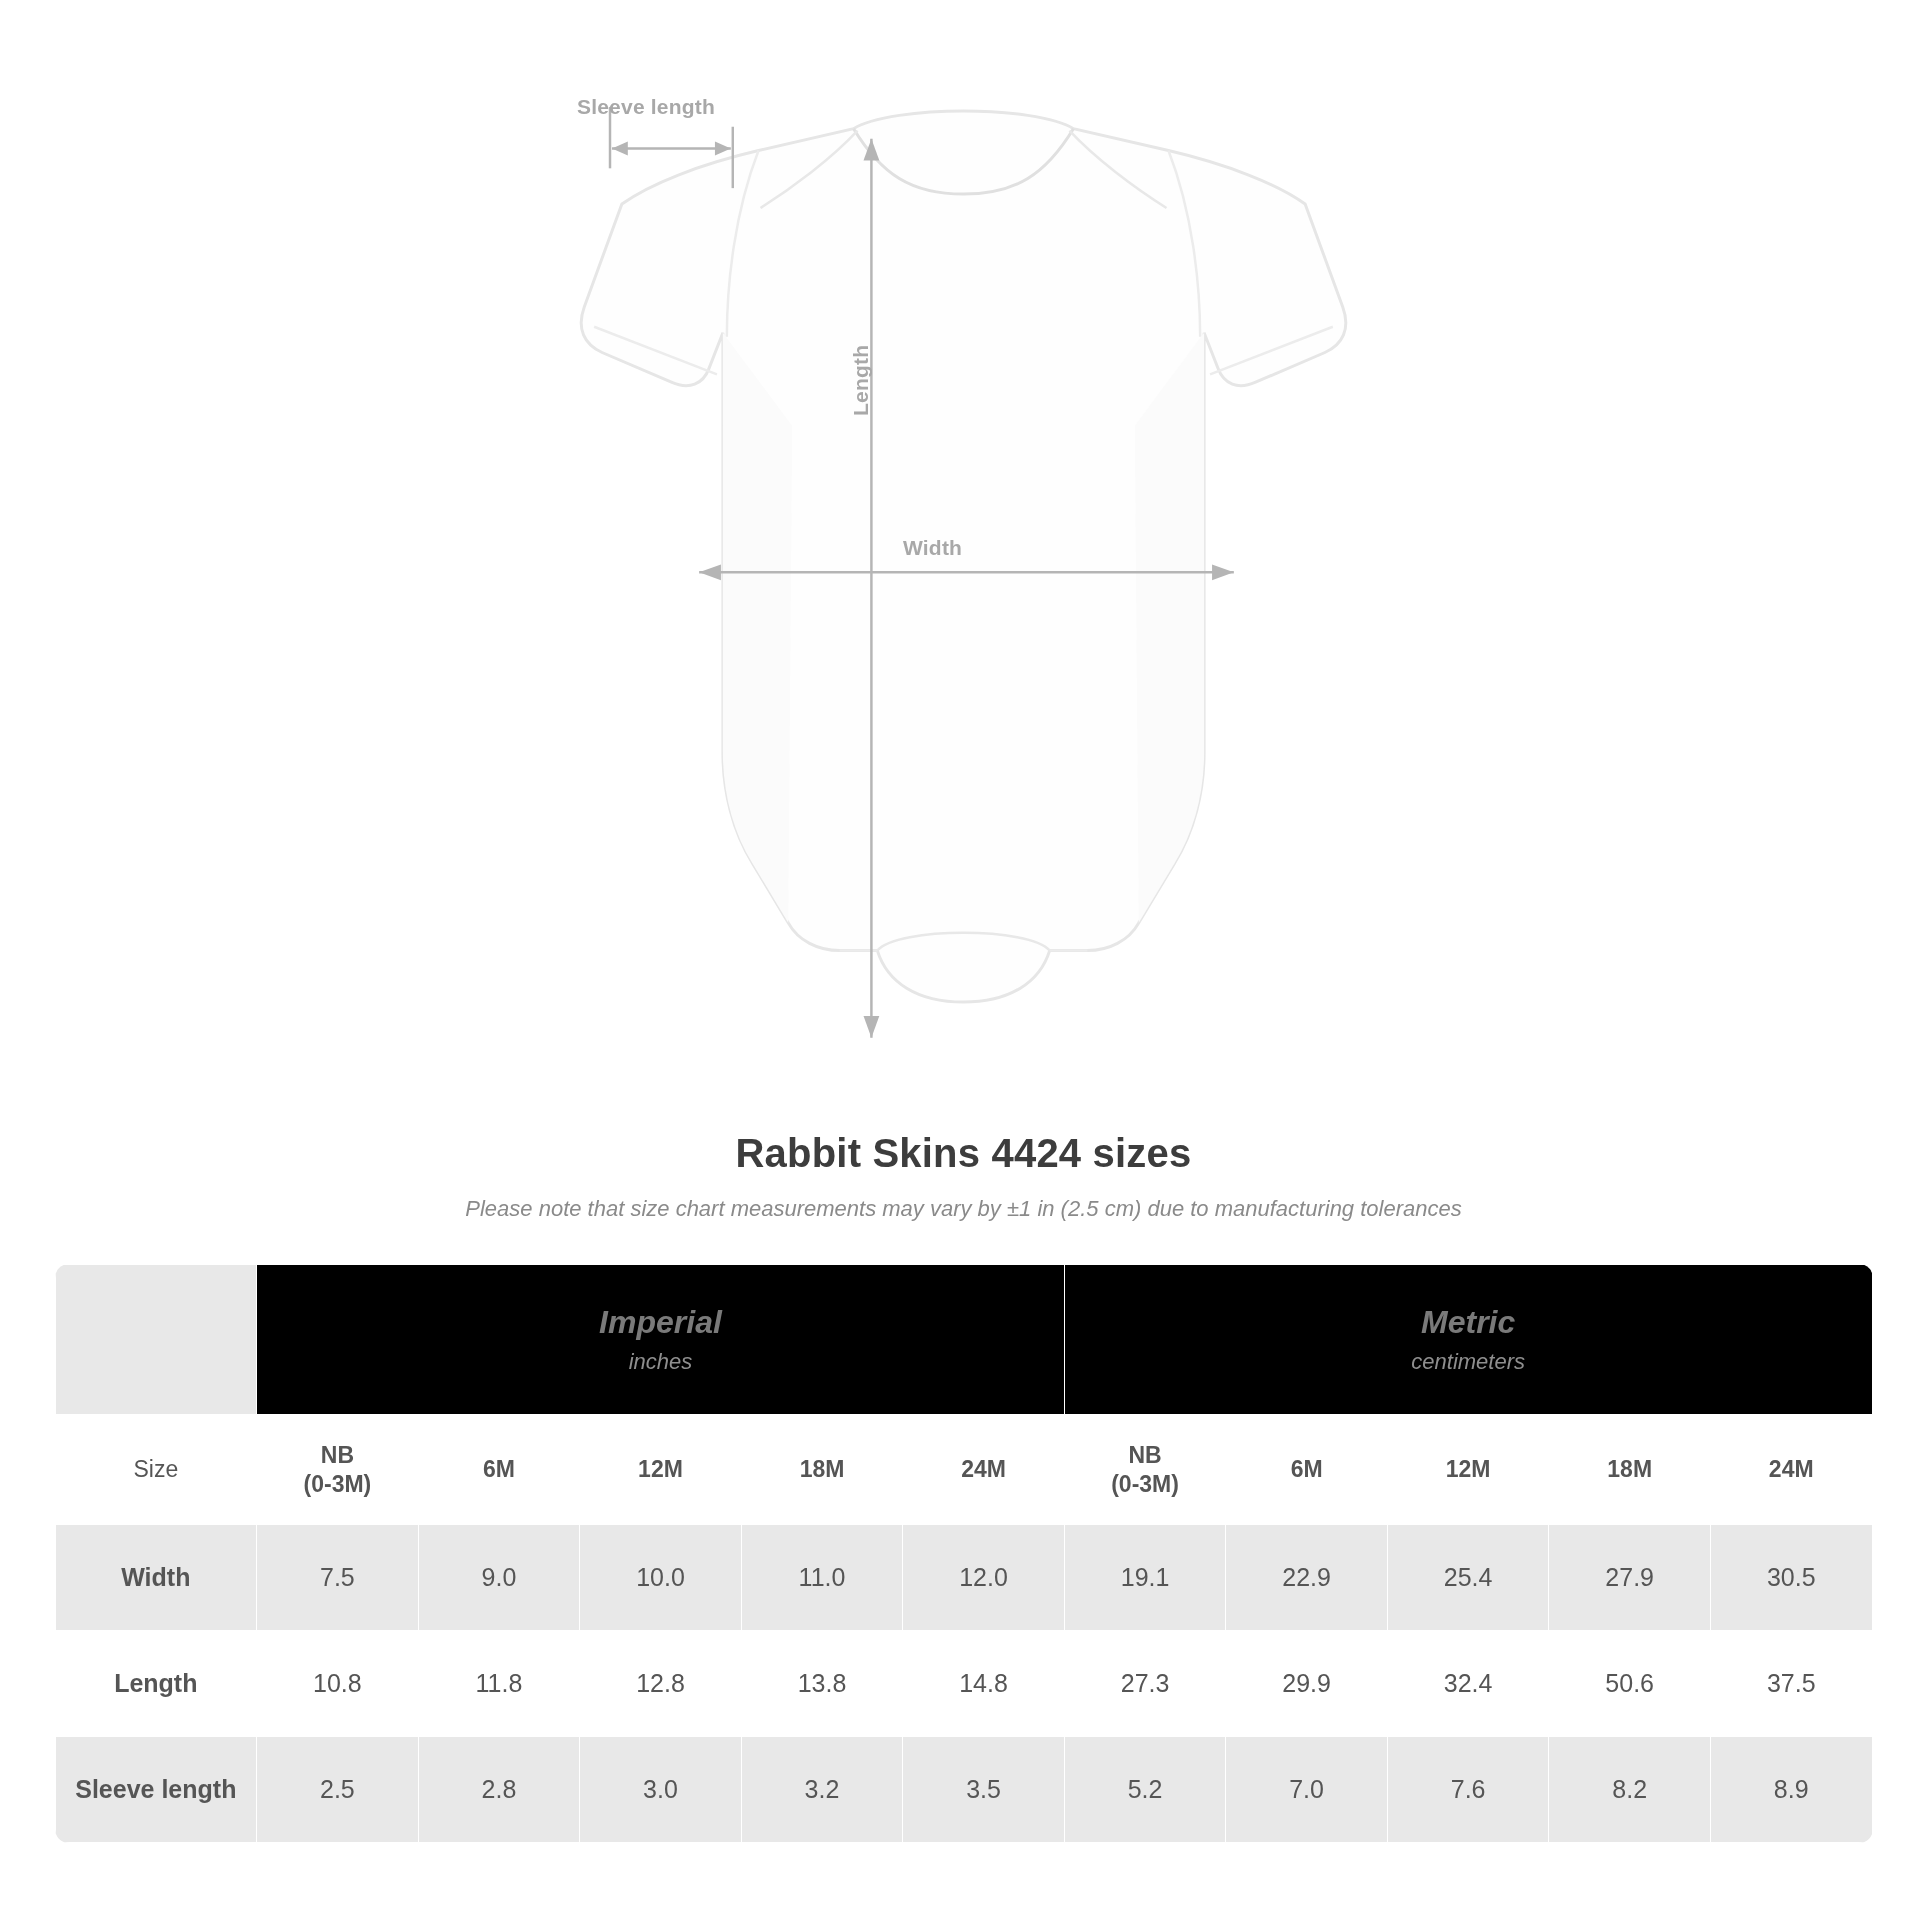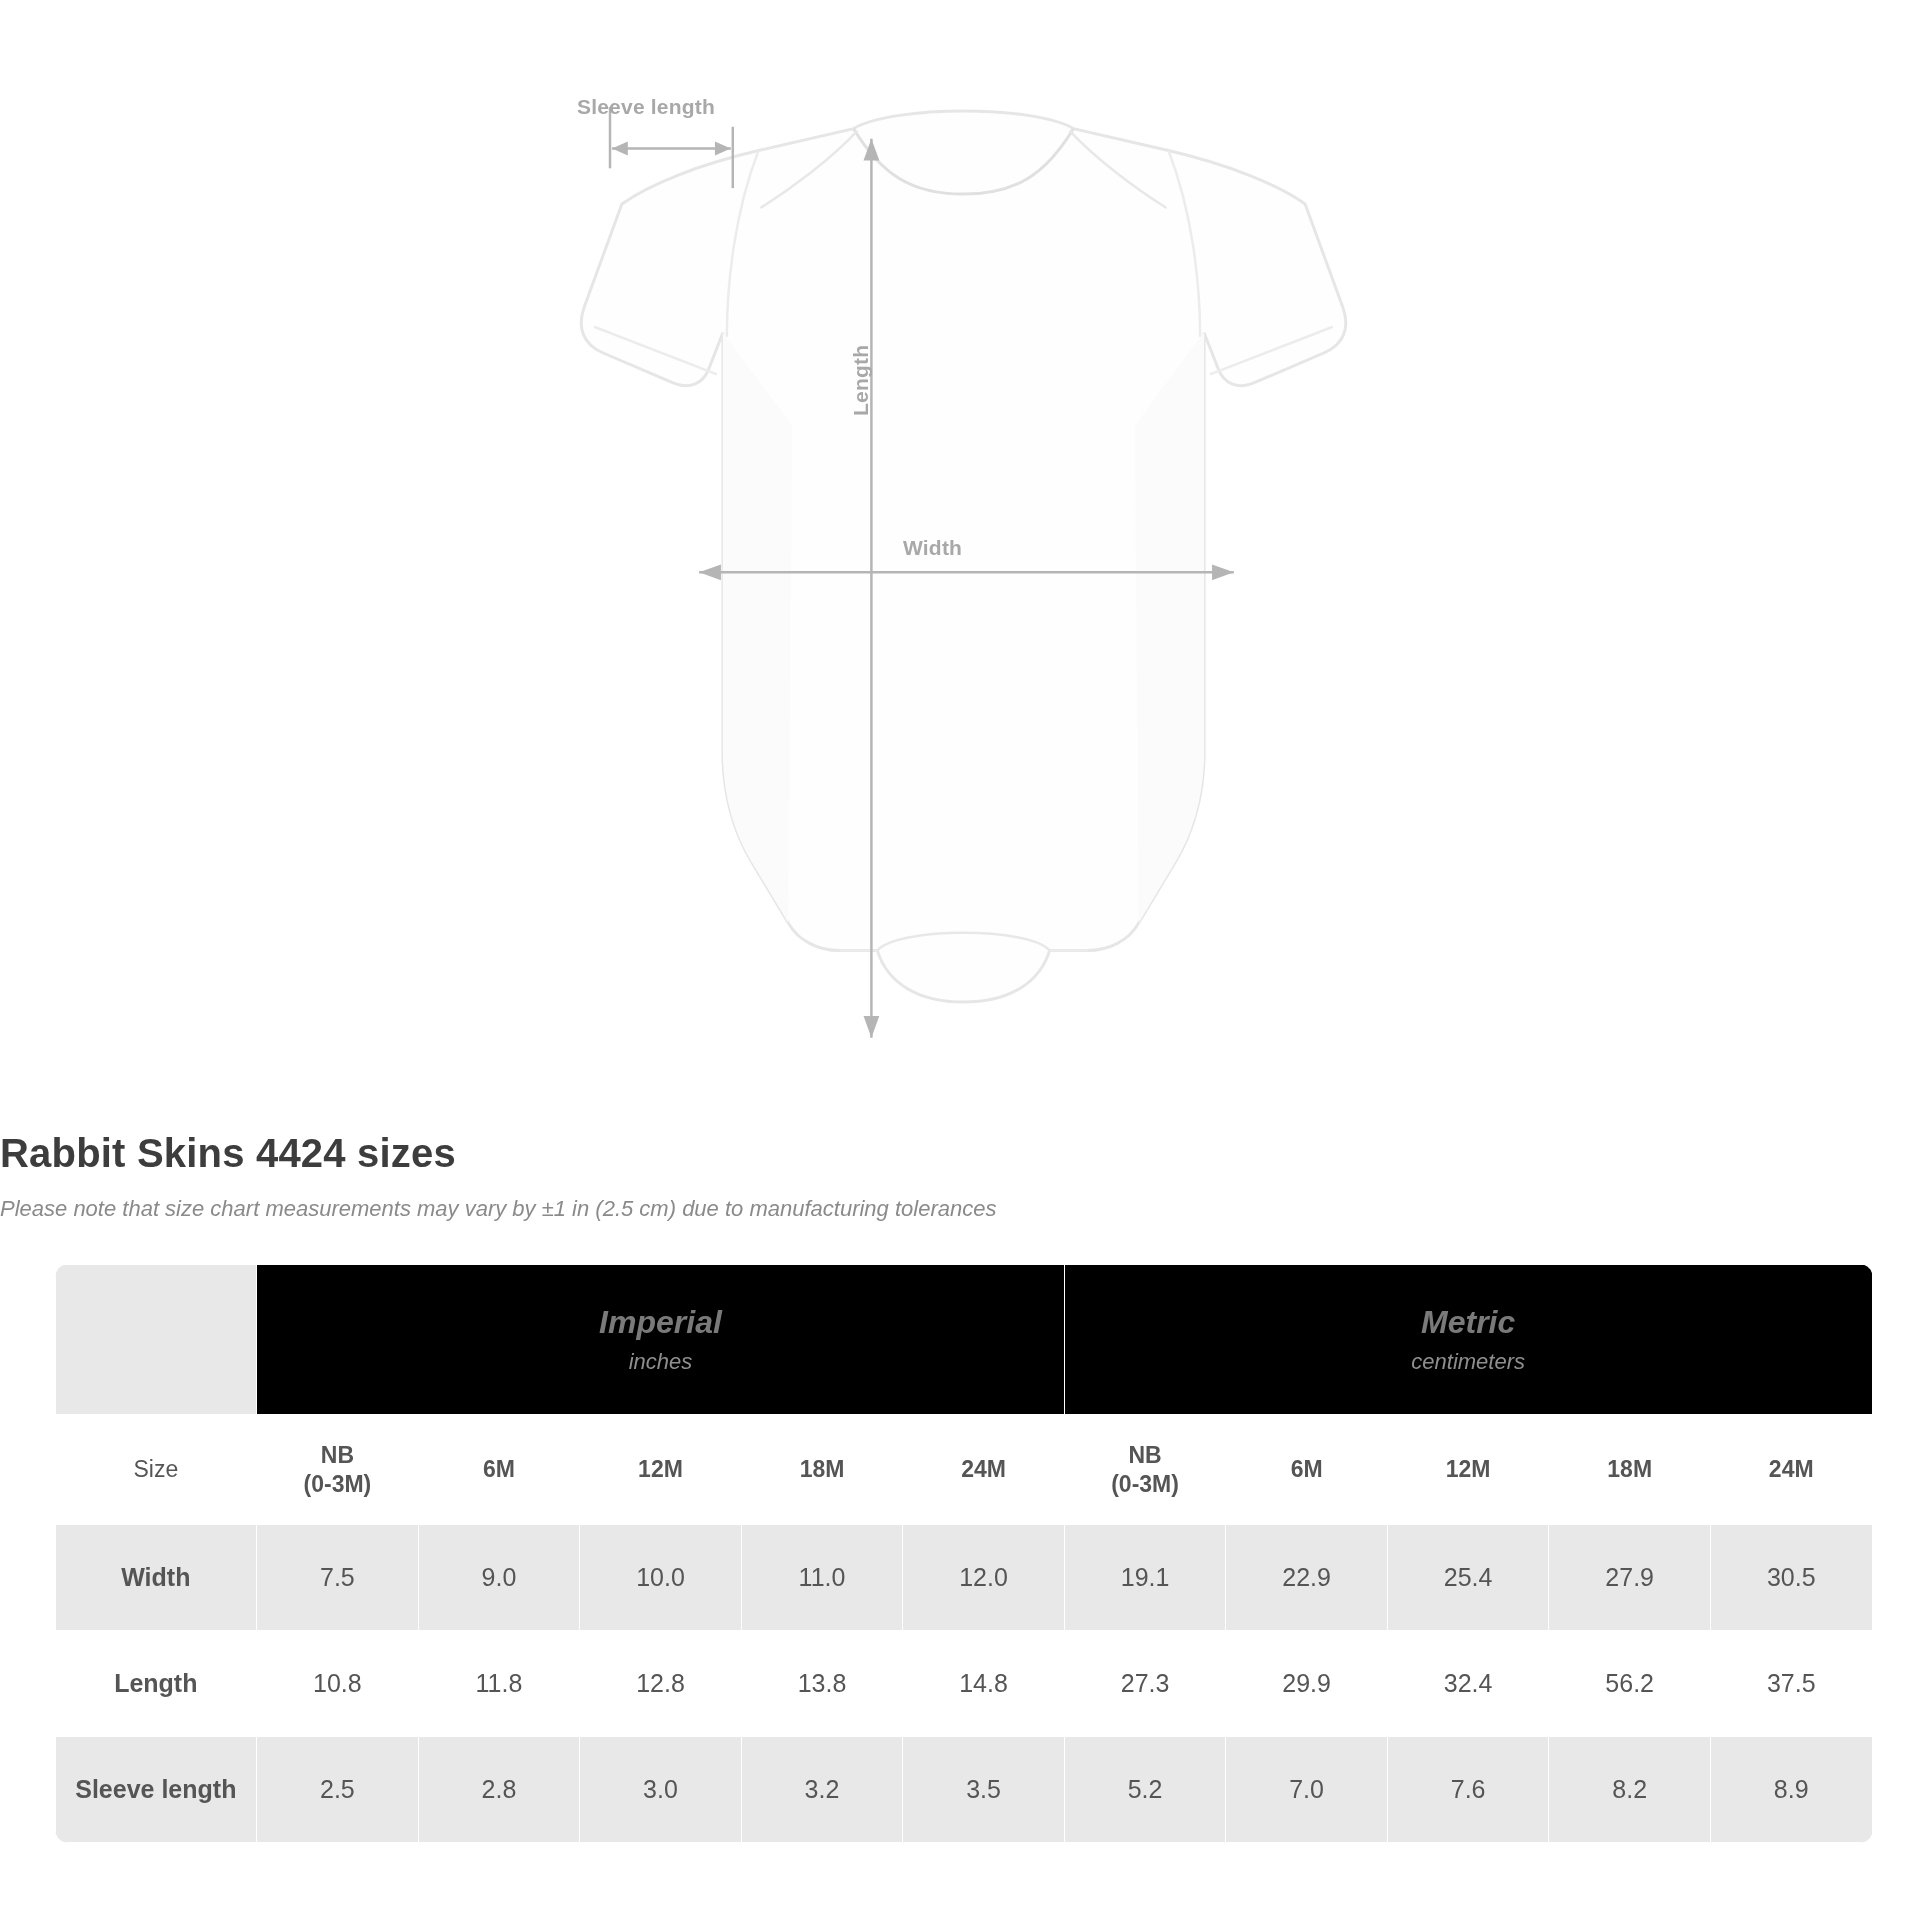--- a/index.html
+++ b/index.html
@@ -45,21 +45,21 @@
   }
   .dim-label.length {
     left: 849px;
     top: 416px;
     transform: rotate(-90deg);
     transform-origin: left top;
   }
 
   
   .title-block {
-    text-align: left;
+    text-align: center;
     margin-top: 22px;
   }
   .chart-title {
     font-size: 40px;
     font-weight: bold;
     color: #3d3d3d;
     margin: 0;
     letter-spacing: 0.2px;
   }
   .chart-note {
@@ -287,21 +287,21 @@
       <tr class="data-row plain">
         <td class="rowlabel">Length</td>
         <td>10.8</td>
         <td>11.8</td>
         <td>12.8</td>
         <td>13.8</td>
         <td>14.8</td>
         <td>27.3</td>
         <td>29.9</td>
         <td>32.4</td>
-        <td>56.2</td>
+        <td>50.6</td>
         <td>37.5</td>
       </tr>
 
       <tr class="data-row shade">
         <td class="rowlabel">Sleeve length</td>
         <td>2.5</td>
         <td>2.8</td>
         <td>3.0</td>
         <td>3.2</td>
         <td>3.5</td>

